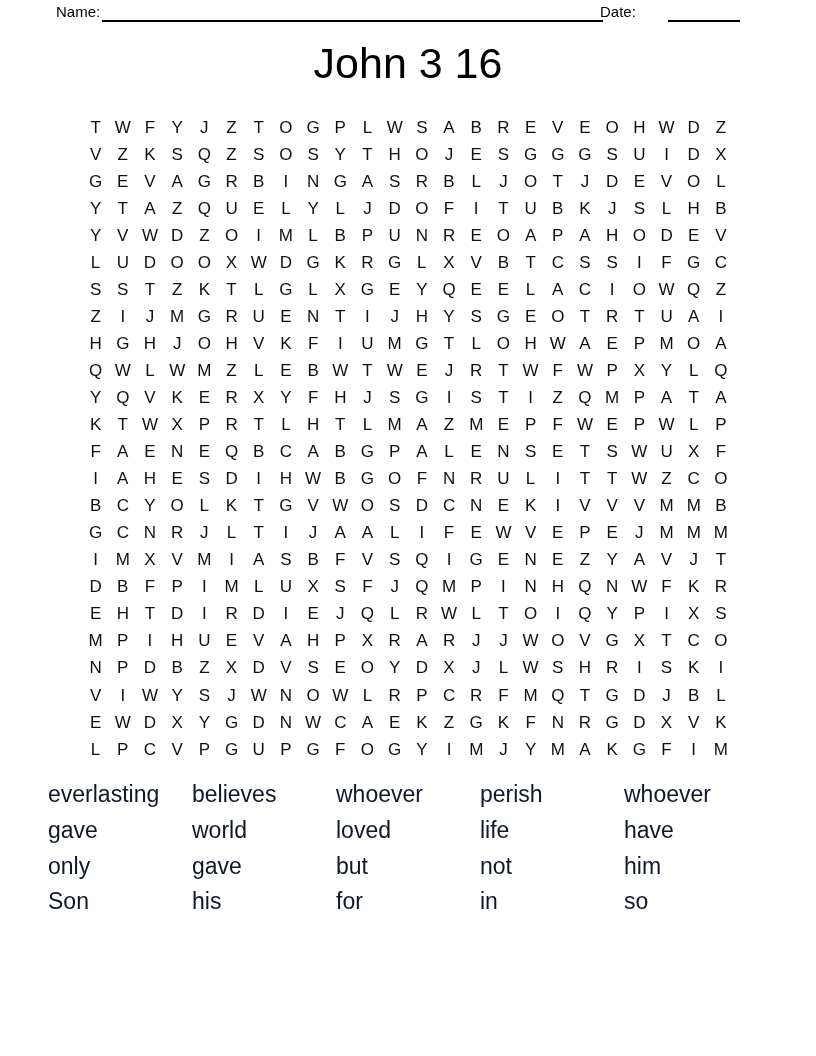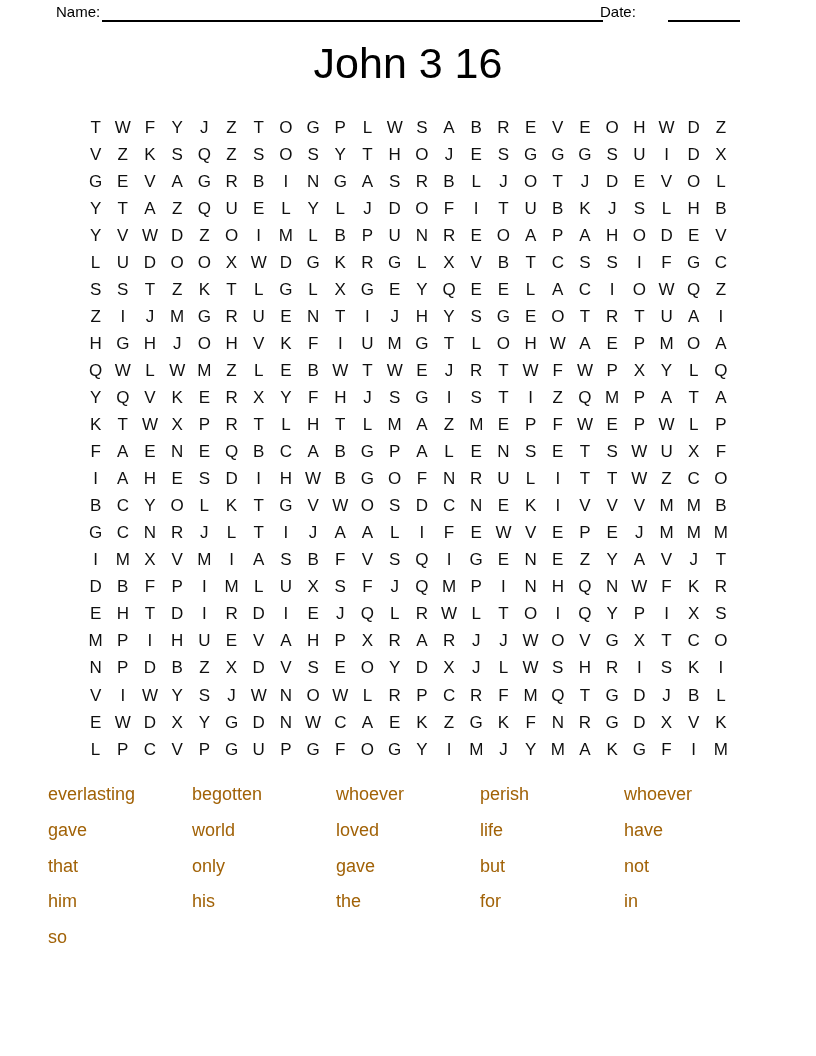--- a/index.html
+++ b/index.html
@@ -70,22 +70,22 @@
     position: absolute;
     left: 48px;
     top: 777px;
     display: grid;
     grid-template-columns: repeat(5, 144px);
     grid-auto-rows: 35.7px;
   }
   .word-list .word {
     display: flex;
     align-items: center;
-    font-size: 18px;
-    color: #a16207;
+    font-size: 23px;
+    color: #0f172a;
     white-space: nowrap;
   }
 </style>
 </head>
 <body>
 
 <span class="hdr-label" id="name-label">Name:</span>
 <div class="fill-line" id="name-line"></div>
 
 <span class="hdr-label" id="date-label">Date:</span>
@@ -667,33 +667,32 @@
     <span class="cell">A</span>
     <span class="cell">K</span>
     <span class="cell">G</span>
     <span class="cell">F</span>
     <span class="cell">I</span>
     <span class="cell">M</span>
   </div>
 
 <div class="word-list">
     <span class="word">everlasting</span>
-    <span class="word">begotten</span>
+    <span class="word">believes</span>
     <span class="word">whoever</span>
     <span class="word">perish</span>
     <span class="word">whoever</span>
     <span class="word">gave</span>
     <span class="word">world</span>
     <span class="word">loved</span>
     <span class="word">life</span>
     <span class="word">have</span>
-    <span class="word">that</span>
     <span class="word">only</span>
     <span class="word">gave</span>
     <span class="word">but</span>
     <span class="word">not</span>
     <span class="word">him</span>
+    <span class="word">Son</span>
     <span class="word">his</span>
-    <span class="word">the</span>
     <span class="word">for</span>
     <span class="word">in</span>
     <span class="word">so</span>
   </div>
 
 </body></html>

